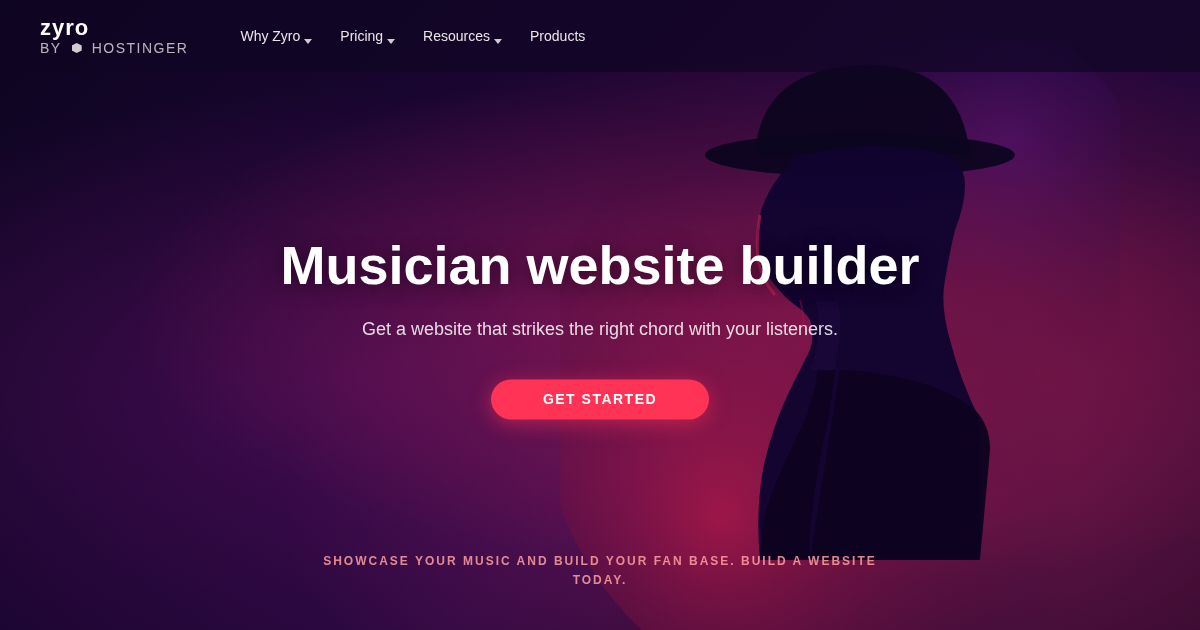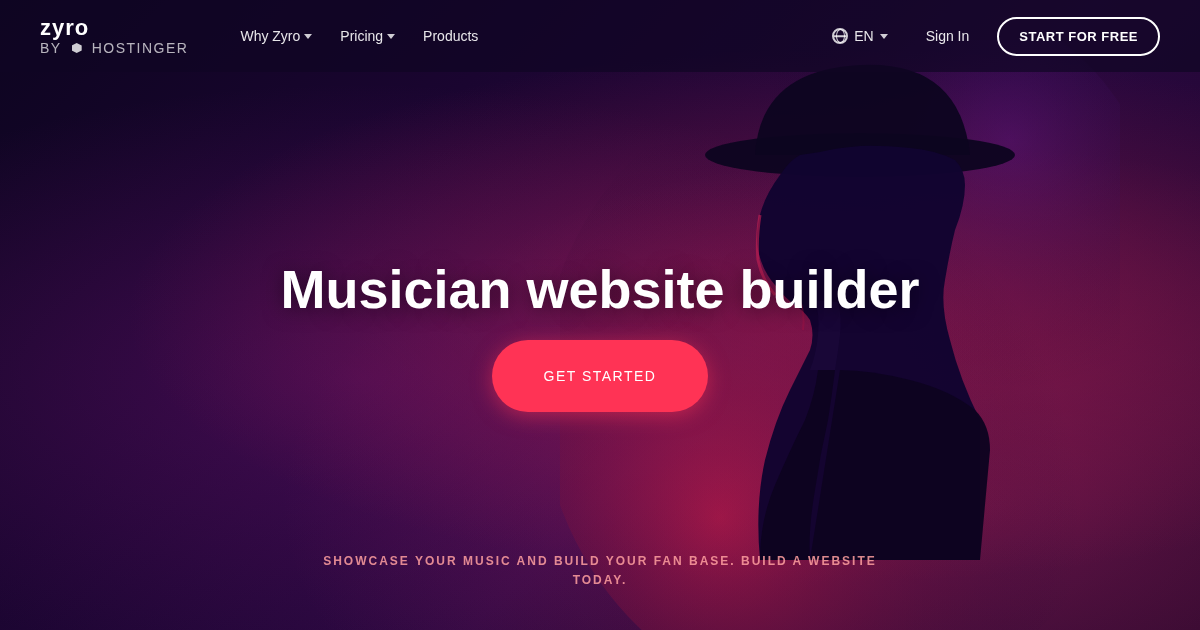--- a/index.html
+++ b/index.html
@@ -93,21 +93,21 @@
 
     .nav-links {
       display: flex;
       align-items: center;
       gap: 4px;
       flex: 1;
     }
 
     .nav-item {
       display: flex;
-      align-items: center;
+      align-items: flex-end;
       gap: 4px;
       color: rgba(255,255,255,0.9);
       font-size: 14px;
       font-weight: 500;
       padding: 8px 12px;
       cursor: pointer;
       white-space: nowrap;
       border-radius: 4px;
     }
 
@@ -192,21 +192,21 @@
 
     
     .hero-content {
       position: absolute;
       top: 50%;
       left: 50%;
       transform: translate(-50%, -50%);
       text-align: center;
       z-index: 5;
       width: 700px;
-      margin-top: 20px;
+      margin-top: 12px;
     }
 
     .hero-title {
       color: #ffffff;
       font-size: 54px;
       font-weight: 800;
       line-height: 1.15;
       margin-bottom: 20px;
       text-shadow: 0 2px 20px rgba(0,0,0,0.5);
     }
@@ -216,24 +216,24 @@
       font-size: 18px;
       font-weight: 400;
       margin-bottom: 36px;
       line-height: 1.5;
     }
 
     .get-started-btn {
       display: inline-block;
       background: #ff3355;
       color: #ffffff;
-      padding: 28px 52px;
+      padding: 12px 52px;
       border-radius: 50px;
       font-size: 14px;
-      font-weight: 400;
+      font-weight: 700;
       letter-spacing: 1.5px;
       cursor: pointer;
       border: none;
       box-shadow: 0 4px 20px rgba(255, 51, 85, 0.5);
     }
 
     
     .hero-tagline {
       position: absolute;
       bottom: 40px;
@@ -310,36 +310,32 @@
     <div class="nav-links">
       <div class="nav-item">
         <span>Why Zyro</span>
         <span class="chevron"></span>
       </div>
       <div class="nav-item">
         <span>Pricing</span>
         <span class="chevron"></span>
       </div>
       <div class="nav-item">
+        <span>Resources</span>
+        <span class="chevron"></span>
+      </div>
+      <div class="nav-item">
         <span>Products</span>
       </div>
     </div>
 
-    <div class="nav-right">
-      <div class="lang-selector">
-        <span class="globe-icon"></span>
-        <span>EN</span>
-        <span class="chevron"></span>
-      </div>
-      <span class="sign-in">Sign In</span>
-      <button class="start-btn">START FOR FREE</button>
-    </div>
   </nav>
 
   <div class="hero-content">
     <h1 class="hero-title">Musician website builder</h1>
+    <p class="hero-subtitle">Get a website that strikes the right chord with your listeners.</p>
     <button class="get-started-btn">GET STARTED</button>
   </div>
 
   <div class="hero-tagline">
     <p>SHOWCASE YOUR MUSIC AND BUILD YOUR FAN BASE. BUILD A WEBSITE TODAY.</p>
   </div>
 </div>
 
 </body></html>

